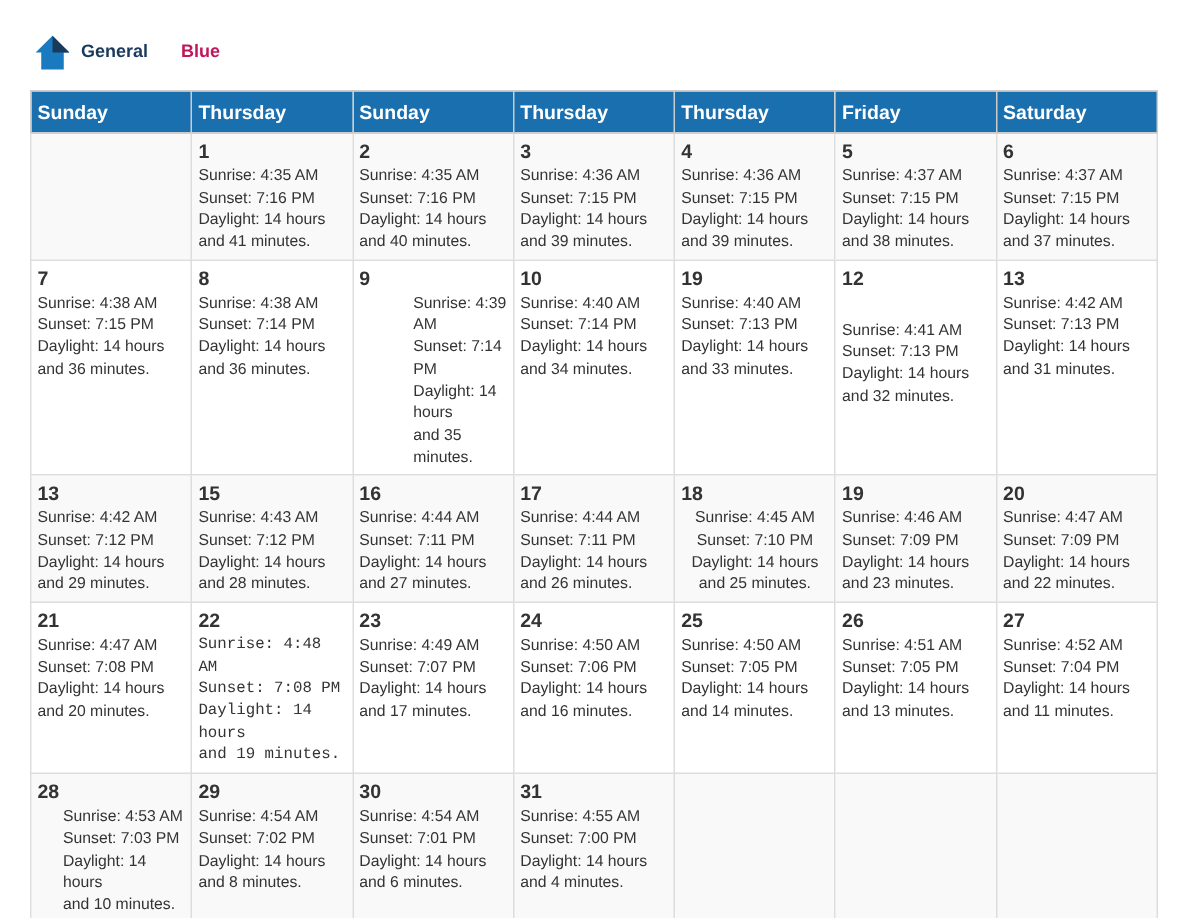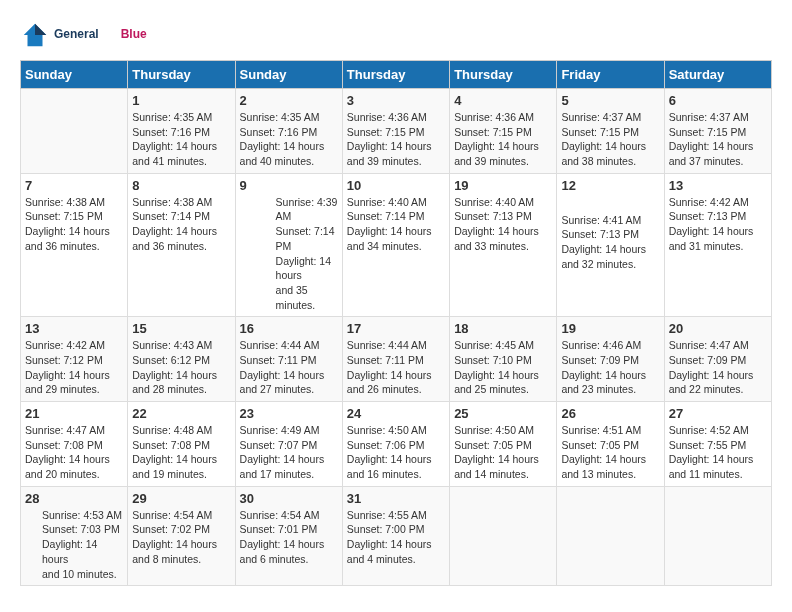--- a/index.html
+++ b/index.html
@@ -222,41 +222,41 @@
         <td>
           <span class="day-num">13</span>
           <div class="day-info" style="white-space: pre-line;">Sunrise: 4:42 AM
 Sunset: 7:12 PM
 Daylight: 14 hours
 and 29 minutes.</div>
         </td>
         <td>
           <span class="day-num">15</span>
           <div class="day-info" style="white-space: pre-line;">Sunrise: 4:43 AM
-Sunset: 6:12 PM
+Sunset: 7:12 PM
 Daylight: 14 hours
 and 28 minutes.</div>
         </td>
         <td>
           <span class="day-num">16</span>
           <div class="day-info" style="white-space: pre-line;">Sunrise: 4:44 AM
 Sunset: 7:11 PM
 Daylight: 14 hours
 and 27 minutes.</div>
         </td>
         <td>
           <span class="day-num">17</span>
           <div class="day-info" style="white-space: pre-line;">Sunrise: 4:44 AM
 Sunset: 7:11 PM
 Daylight: 14 hours
 and 26 minutes.</div>
         </td>
         <td>
           <span class="day-num">18</span>
-          <div class="day-info" style="white-space: pre-line;">Sunrise: 4:45 AM
+          <div class="day-info" style="white-space: pre-line; text-align: center;">Sunrise: 4:45 AM
 Sunset: 7:10 PM
 Daylight: 14 hours
 and 25 minutes.</div>
         </td>
         <td>
           <span class="day-num">19</span>
           <div class="day-info" style="white-space: pre-line;">Sunrise: 4:46 AM
 Sunset: 7:09 PM
 Daylight: 14 hours
 and 23 minutes.</div>
@@ -272,21 +272,21 @@
       <tr>
         <td>
           <span class="day-num">21</span>
           <div class="day-info" style="white-space: pre-line;">Sunrise: 4:47 AM
 Sunset: 7:08 PM
 Daylight: 14 hours
 and 20 minutes.</div>
         </td>
         <td>
           <span class="day-num">22</span>
-          <div class="day-info" style="white-space: pre-line;">Sunrise: 4:48 AM
+          <div class="day-info" style="white-space: pre-line; font-family: Liberation Mono, monospace;">Sunrise: 4:48 AM
 Sunset: 7:08 PM
 Daylight: 14 hours
 and 19 minutes.</div>
         </td>
         <td>
           <span class="day-num">23</span>
           <div class="day-info" style="white-space: pre-line;">Sunrise: 4:49 AM
 Sunset: 7:07 PM
 Daylight: 14 hours
 and 17 minutes.</div>
@@ -308,21 +308,21 @@
         <td>
           <span class="day-num">26</span>
           <div class="day-info" style="white-space: pre-line;">Sunrise: 4:51 AM
 Sunset: 7:05 PM
 Daylight: 14 hours
 and 13 minutes.</div>
         </td>
         <td>
           <span class="day-num">27</span>
           <div class="day-info" style="white-space: pre-line;">Sunrise: 4:52 AM
-Sunset: 7:55 PM
+Sunset: 7:04 PM
 Daylight: 14 hours
 and 11 minutes.</div>
         </td>
       </tr>
       <tr>
         <td>
           <span class="day-num">28</span>
           <div class="day-info" style="white-space: pre-line; margin-left: 17px;">Sunrise: 4:53 AM
 Sunset: 7:03 PM
 Daylight: 14 hours

